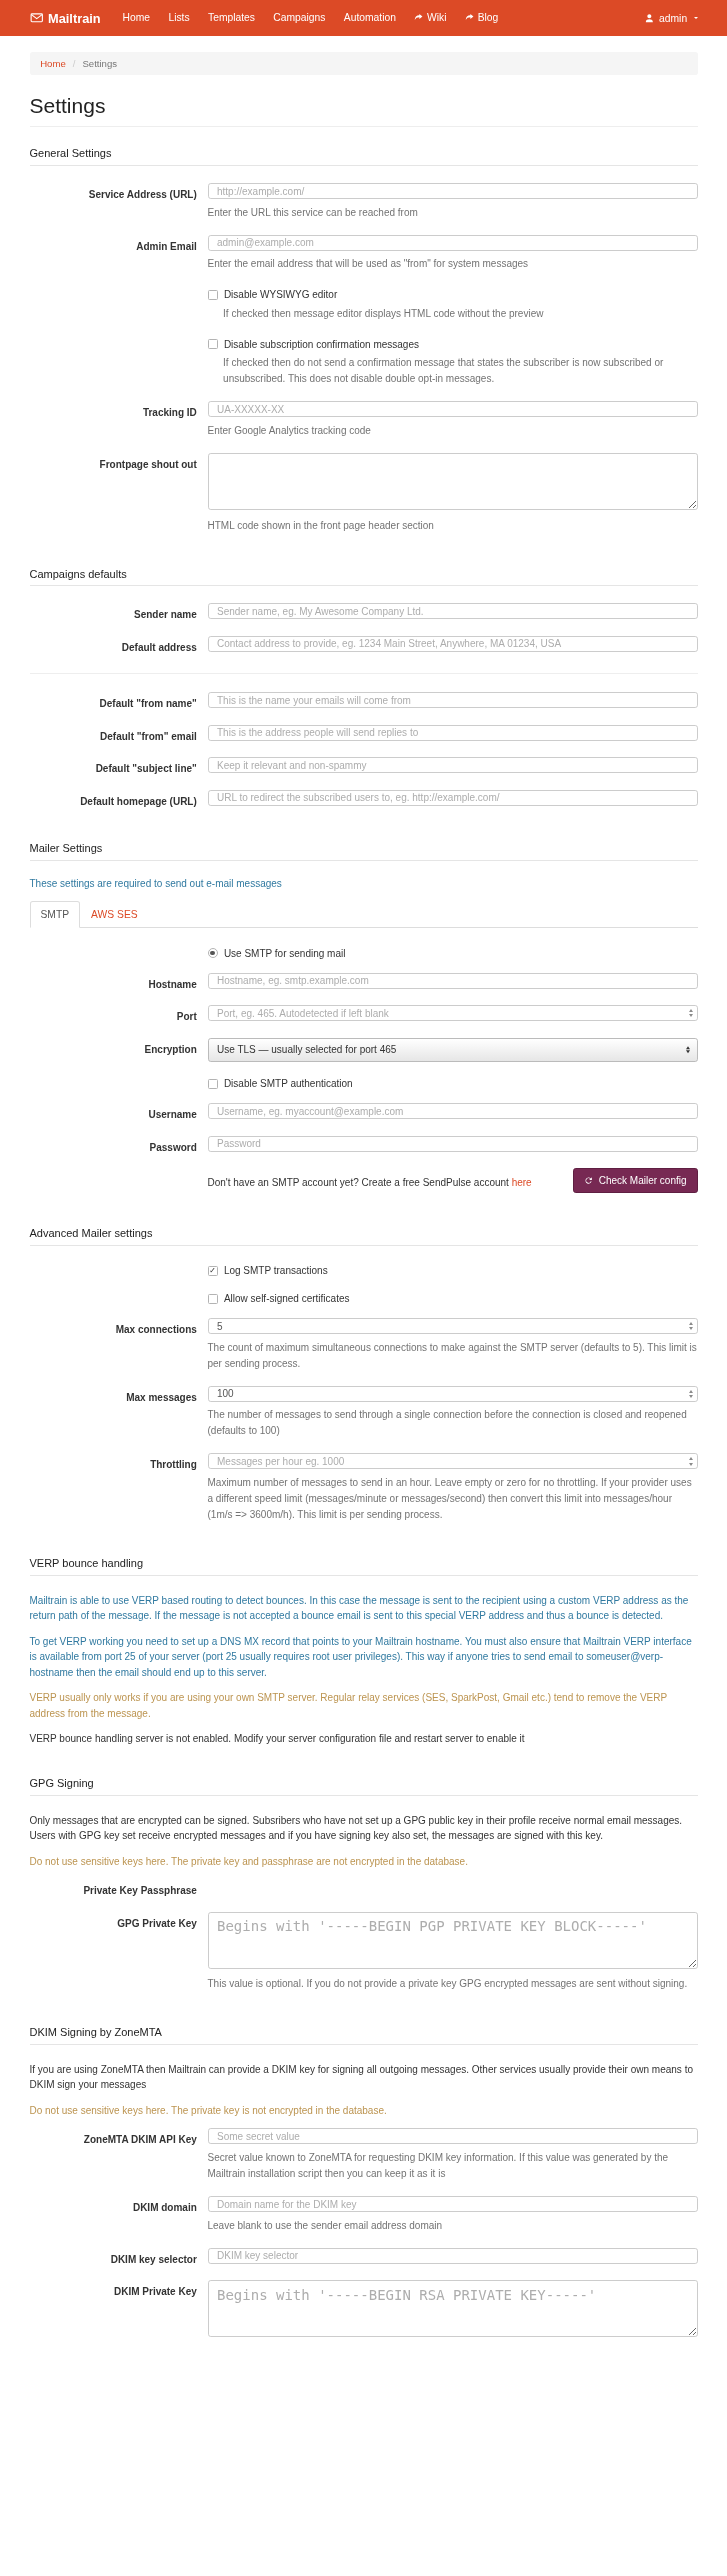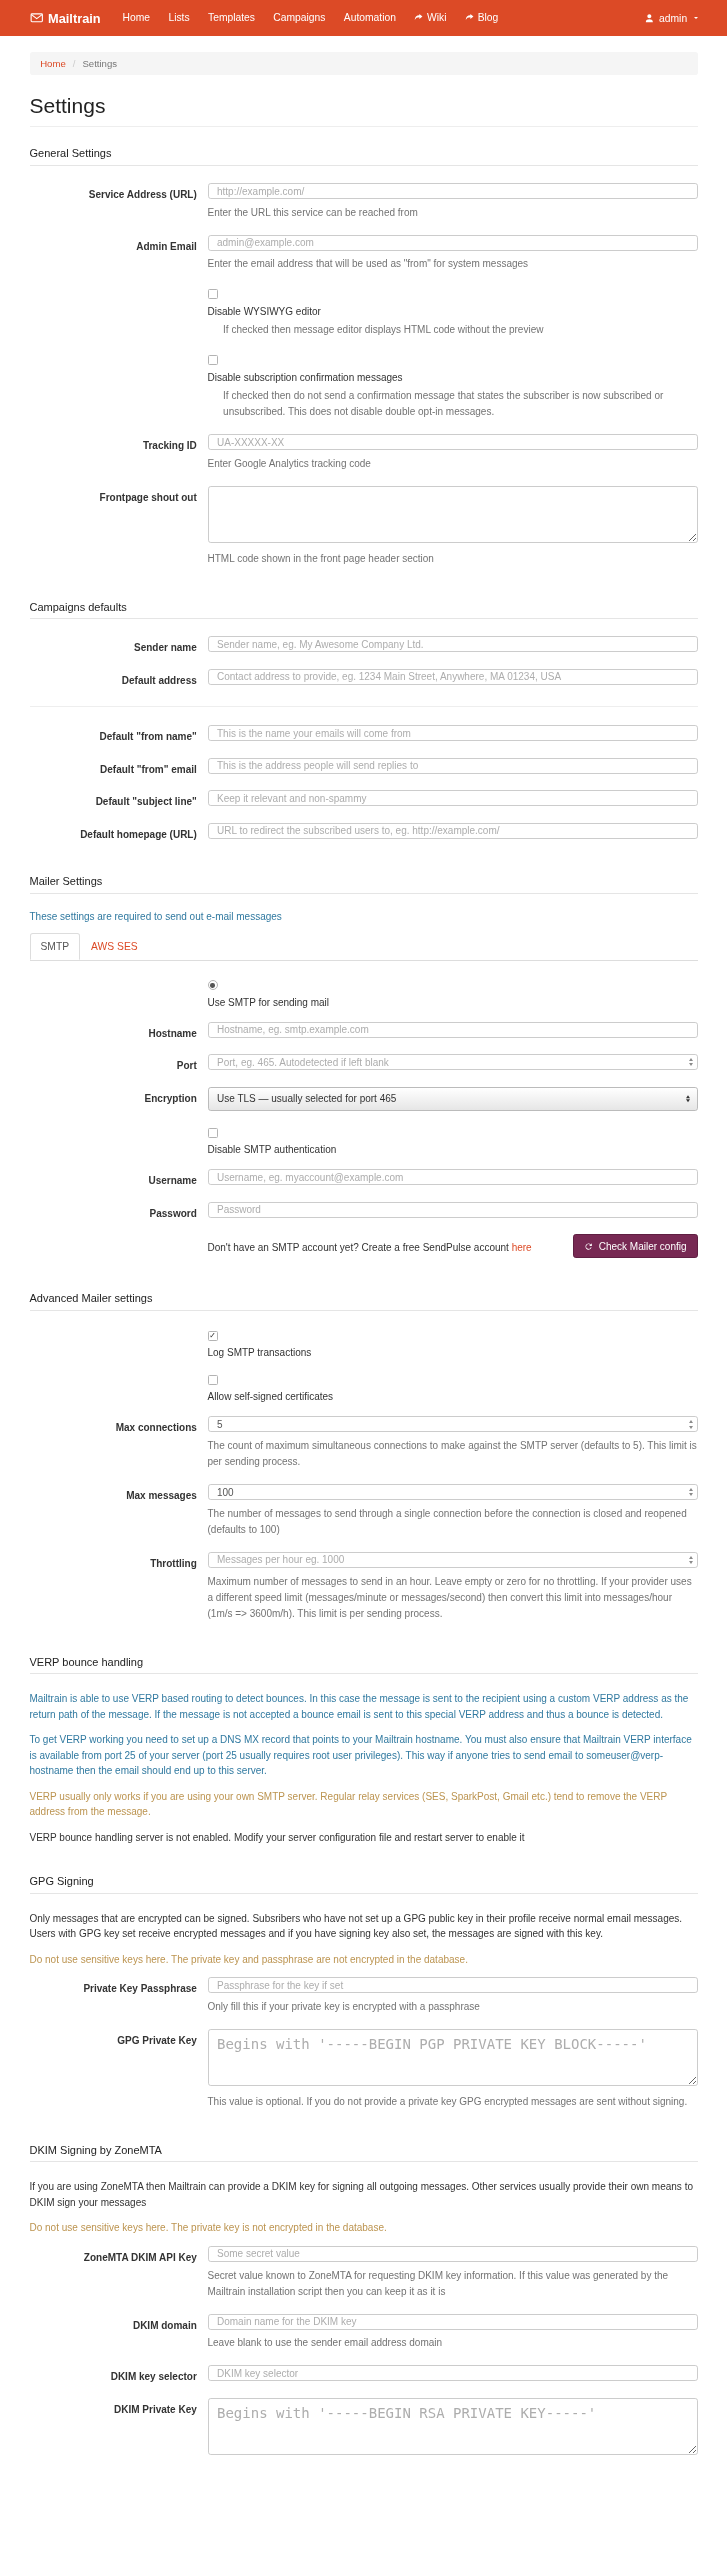--- a/index.html
+++ b/index.html
@@ -55,21 +55,21 @@
   .spin .dn { border-top:3.6px solid #8a8a8a; }
 
   
   .select-box { position:relative; height:24px; border:0.7px solid #bbb; border-radius:2.8px; background:linear-gradient(#ffffff,#e6e6e6); display:flex; align-items:center; padding:0 18.5px 0 8.5px; color:#333; cursor:pointer; }
   .sel-arrows { position:absolute; right:6.4px; top:50%; transform:translateY(-50%); display:flex; flex-direction:column; gap:1.4px; align-items:center; }
   .sel-arrows i { display:block; width:0; height:0; border-left:2.8px solid transparent; border-right:2.8px solid transparent; }
   .sel-arrows .up { border-bottom:3.6px solid #333; }
   .sel-arrows .dn { border-top:3.6px solid #333; }
 
   
-  .cb-label { display:flex; gap:6.4px; font-weight:normal; cursor:pointer; padding-top:2.8px;flex-direction:column; }
+  .cb-label { display:flex; align-items:center; gap:6.4px; font-weight:normal; cursor:pointer; padding-top:2.8px; }
   .cb { width:10px; height:10px; border:0.7px solid #b3b3b3; border-radius:1.4px; background:#fff; font-size:7.8px; line-height:8.5px; text-align:center; color:#333; flex:0 0 auto; }
   .radio { width:10px; height:10px; border:0.7px solid #b3b3b3; border-radius:50%; background:#fff; display:flex; align-items:center; justify-content:center; flex:0 0 auto; }
   .radio .dot { width:4.3px; height:4.3px; border-radius:50%; background:#555; }
 
   
   .nav-tabs { display:flex; border-bottom:0.7px solid #ddd; margin-top:11.4px; }
   .tab { padding:7px 10px; margin-bottom:-0.7px; border:0.7px solid transparent; border-radius:2.8px 2.8px 0 0; color:#DC4A26; cursor:pointer; font-size:10.3px; }
   .tab.active { background:#fff; border-color:#ddd #ddd #fff; color:#555; }
   .tab-panel { padding-top:17px; }
 
@@ -374,24 +374,20 @@
         <p class="para text-info">To get VERP working you need to set up a DNS MX record that points to your Mailtrain hostname. You must also ensure that Mailtrain VERP interface is available from port 25 of your server (port 25 usually requires root user privileges). This way if anyone tries to send email to someuser@verp-hostname then the email should end up to this server.</p>
         <p class="para text-warning">VERP usually only works if you are using your own SMTP server. Regular relay services (SES, SparkPost, Gmail etc.) tend to remove the VERP address from the message.</p>
         <p class="para text-plain">VERP bounce handling server is not enabled. Modify your server configuration file and restart server to enable it</p>
       </section>
       <section>
         <div class="legend">GPG Signing</div>
         <p class="para text-plain">Only messages that are encrypted can be signed. Subsribers who have not set up a GPG public key in their profile receive normal email messages. Users with GPG key set receive encrypted messages and if you have signing key also set, the messages are signed with this key.</p>
         <p class="para text-warning">Do not use sensitive keys here. The private key and passphrase are not encrypted in the database.</p>
         <div class="form-row">
           <div class="form-label">Private Key Passphrase</div>
-          <div class="form-controls">
-            <div class="num-wrap"><input class="ctl" type="text" placeholder="Passphrase for the key if set" style=""></div>
-            <div class="help">Only fill this if your private key is encrypted with a passphrase</div>
-          </div>
         </div>
         <div class="form-row">
           <div class="form-label">GPG Private Key</div>
           <div class="form-controls"><textarea class="ctl mono" placeholder="Begins with '-----BEGIN PGP PRIVATE KEY BLOCK-----'" style=""></textarea><div class="help">This value is optional. If you do not provide a private key GPG encrypted messages are sent without signing.</div></div>
         </div>
       </section>
       <section>
         <div class="legend">DKIM Signing by ZoneMTA</div>
         <p class="para text-plain">If you are using ZoneMTA then Mailtrain can provide a DKIM key for signing all outgoing messages. Other services usually provide their own means to DKIM sign your messages</p>
         <p class="para text-warning">Do not use sensitive keys here. The private key is not encrypted in the database.</p>

